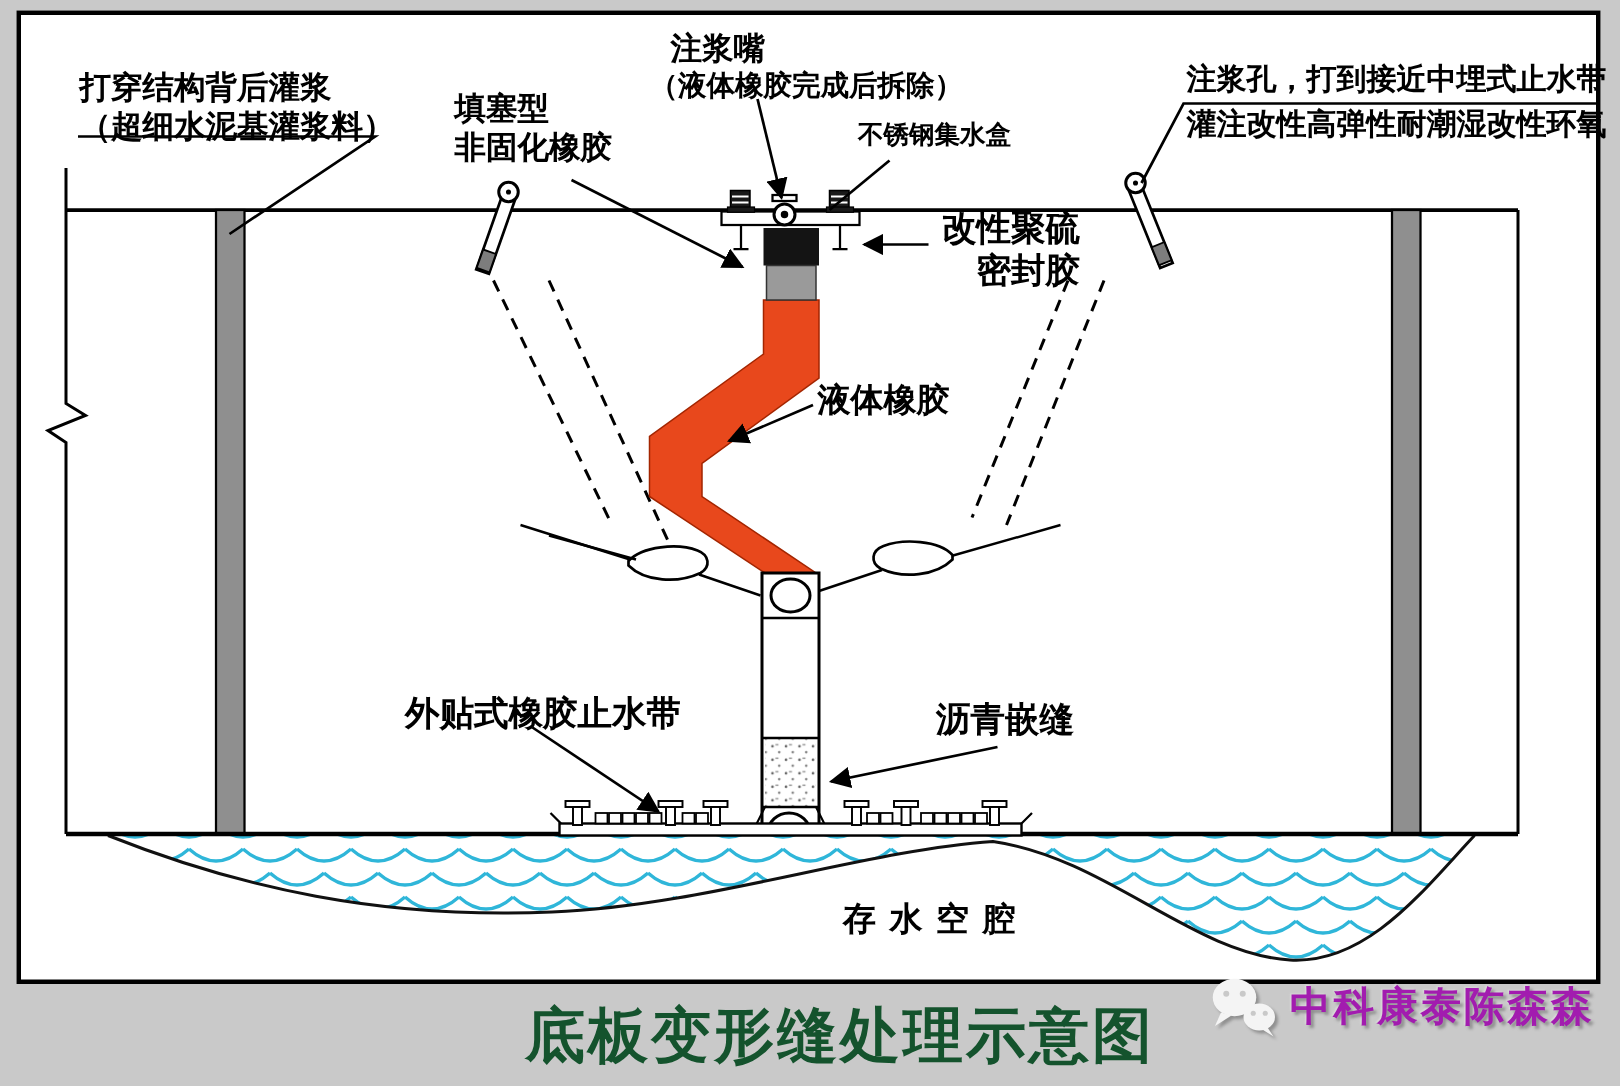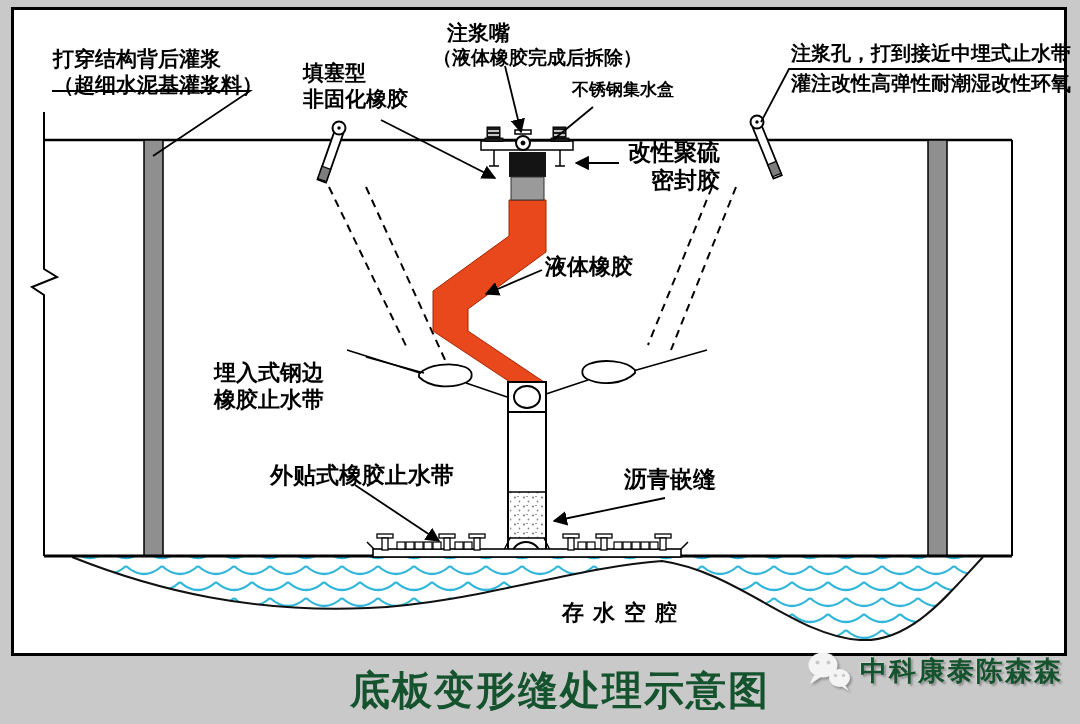--- a/index.html
+++ b/index.html
@@ -4,21 +4,21 @@
 <style>
   html,body{margin:0;padding:0;}
   body{width:1080px;height:724px;overflow:hidden;background:#c9c9c9;font-family:"Liberation Sans",sans-serif;}
   .stage{position:relative;width:1080px;height:724px;background:#c9c9c9;}
   .panel{position:absolute;left:11px;top:7px;width:1050px;height:643px;background:#ffffff;border:3px solid #000;}
   svg.draw{position:absolute;left:0;top:0;width:1080px;height:724px;}
   .lbl{position:absolute;color:#000;font-weight:bold;line-height:1.22;white-space:nowrap;}
   .title{position:absolute;left:300px;top:663px;width:520px;text-align:center;
          font-family:"Liberation Serif","DejaVu Serif",serif;font-weight:600;font-size:40px;color:#14532d;letter-spacing:2px;}
   .watermark{position:absolute;left:806px;top:650px;display:flex;align-items:center;gap:8px;z-index:5;}
-  .watermark .wm-text{font-size:27px;font-weight:bold;color:#14532d;letter-spacing:2px;
+  .watermark .wm-text{font-size:27px;font-weight:bold;color:#a21caf;letter-spacing:2px;
         text-shadow:2px 2px 2px #8f8f8f, -1px -1px 1px #d8d8d8;}
   .wm-icon{filter:drop-shadow(2px 2px 1px #909090);}
   .spread{letter-spacing:9px;}
 </style>
 </head>
 <body>
 
 <div class="stage">
 
   <div class="panel"></div>
@@ -210,24 +210,20 @@
 
   <div class="lbl" style="left:628px;top:138px;font-size:23px;text-align:right;">
     <div>改性聚硫</div>
     <div>密封胶</div>
   </div>
 
   <div class="lbl" style="left:545px;top:254px;font-size:22px;">
     <div>液体橡胶</div>
   </div>
 
-  <div class="lbl" style="left:214px;top:360px;font-size:22px;">
-    <div>埋入式钢边</div>
-    <div>橡胶止水带</div>
-  </div>
 
   <div class="lbl" style="left:270px;top:461px;font-size:23px;">
     <div>外贴式橡胶止水带</div>
   </div>
 
   <div class="lbl" style="left:624px;top:465px;font-size:23px;">
     <div>沥青嵌缝</div>
   </div>
 
   <div class="lbl spread" style="left:562px;top:600px;font-size:22px;font-family:Liberation Serif, serif;">

